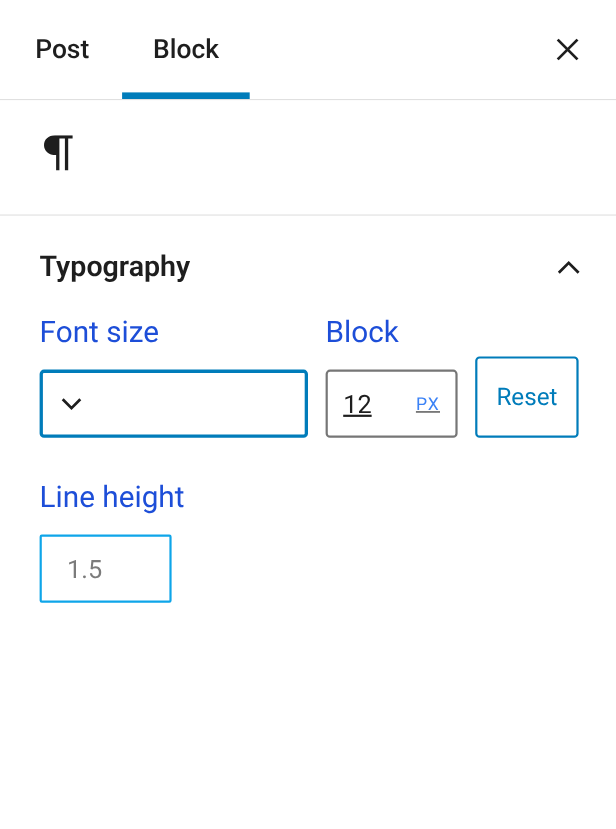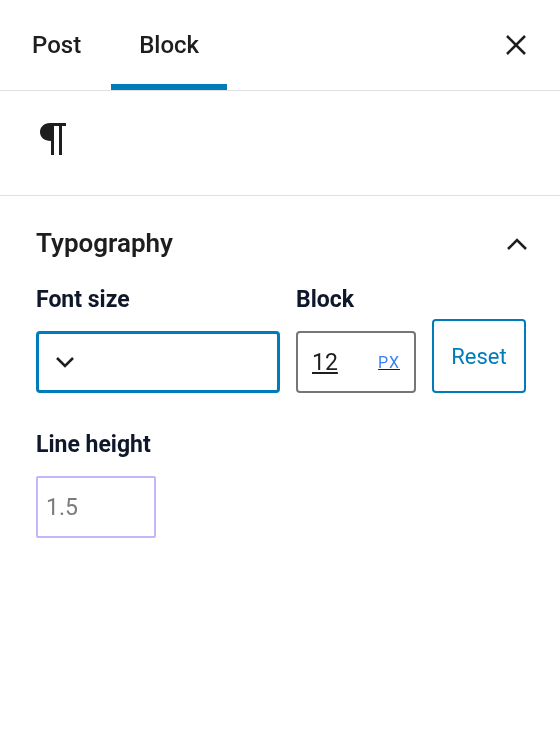--- a/index.html
+++ b/index.html
@@ -96,24 +96,24 @@
   .row {
     display: flex;
     gap: 16px;
     align-items: flex-end;
   }
   .field {
     display: flex;
     flex-direction: column;
   }
   .field-label {
-    font-size: 23px;
-    font-weight: 700;
+    font-size: 27px;
+    font-weight: 400;
     margin-bottom: 18px;
-    color: #0f172a;
+    color: #1d4ed8;
   }
   .select-wrap {
     position: relative;
     width: 244px;
     height: 62px;
     border: 3px solid #007cba;
     border-radius: 4px;
     display: flex;
     align-items: center;
     padding: 0 16px;
@@ -154,25 +154,25 @@
     align-items: center;
     justify-content: center;
     color: #007cba;
     font-size: 22px;
     cursor: pointer;
   }
   .line-height-field { margin-top: 38px; }
   .lh-input-wrap {
     width: 120px;
     height: 62px;
-    border: 2px solid #c4b5fd;
+    border: 2px solid #0ea5e9;
     border-radius: 2px;
     display: flex;
     align-items: center;
-    padding: 0 8px;
+    padding: 0 23px;
   }
   .lh-value {
     font-size: 23px;
     color: #7b7b7b;
   }
 </style>
 </head>
 <body>
 
 <div class="panel">

